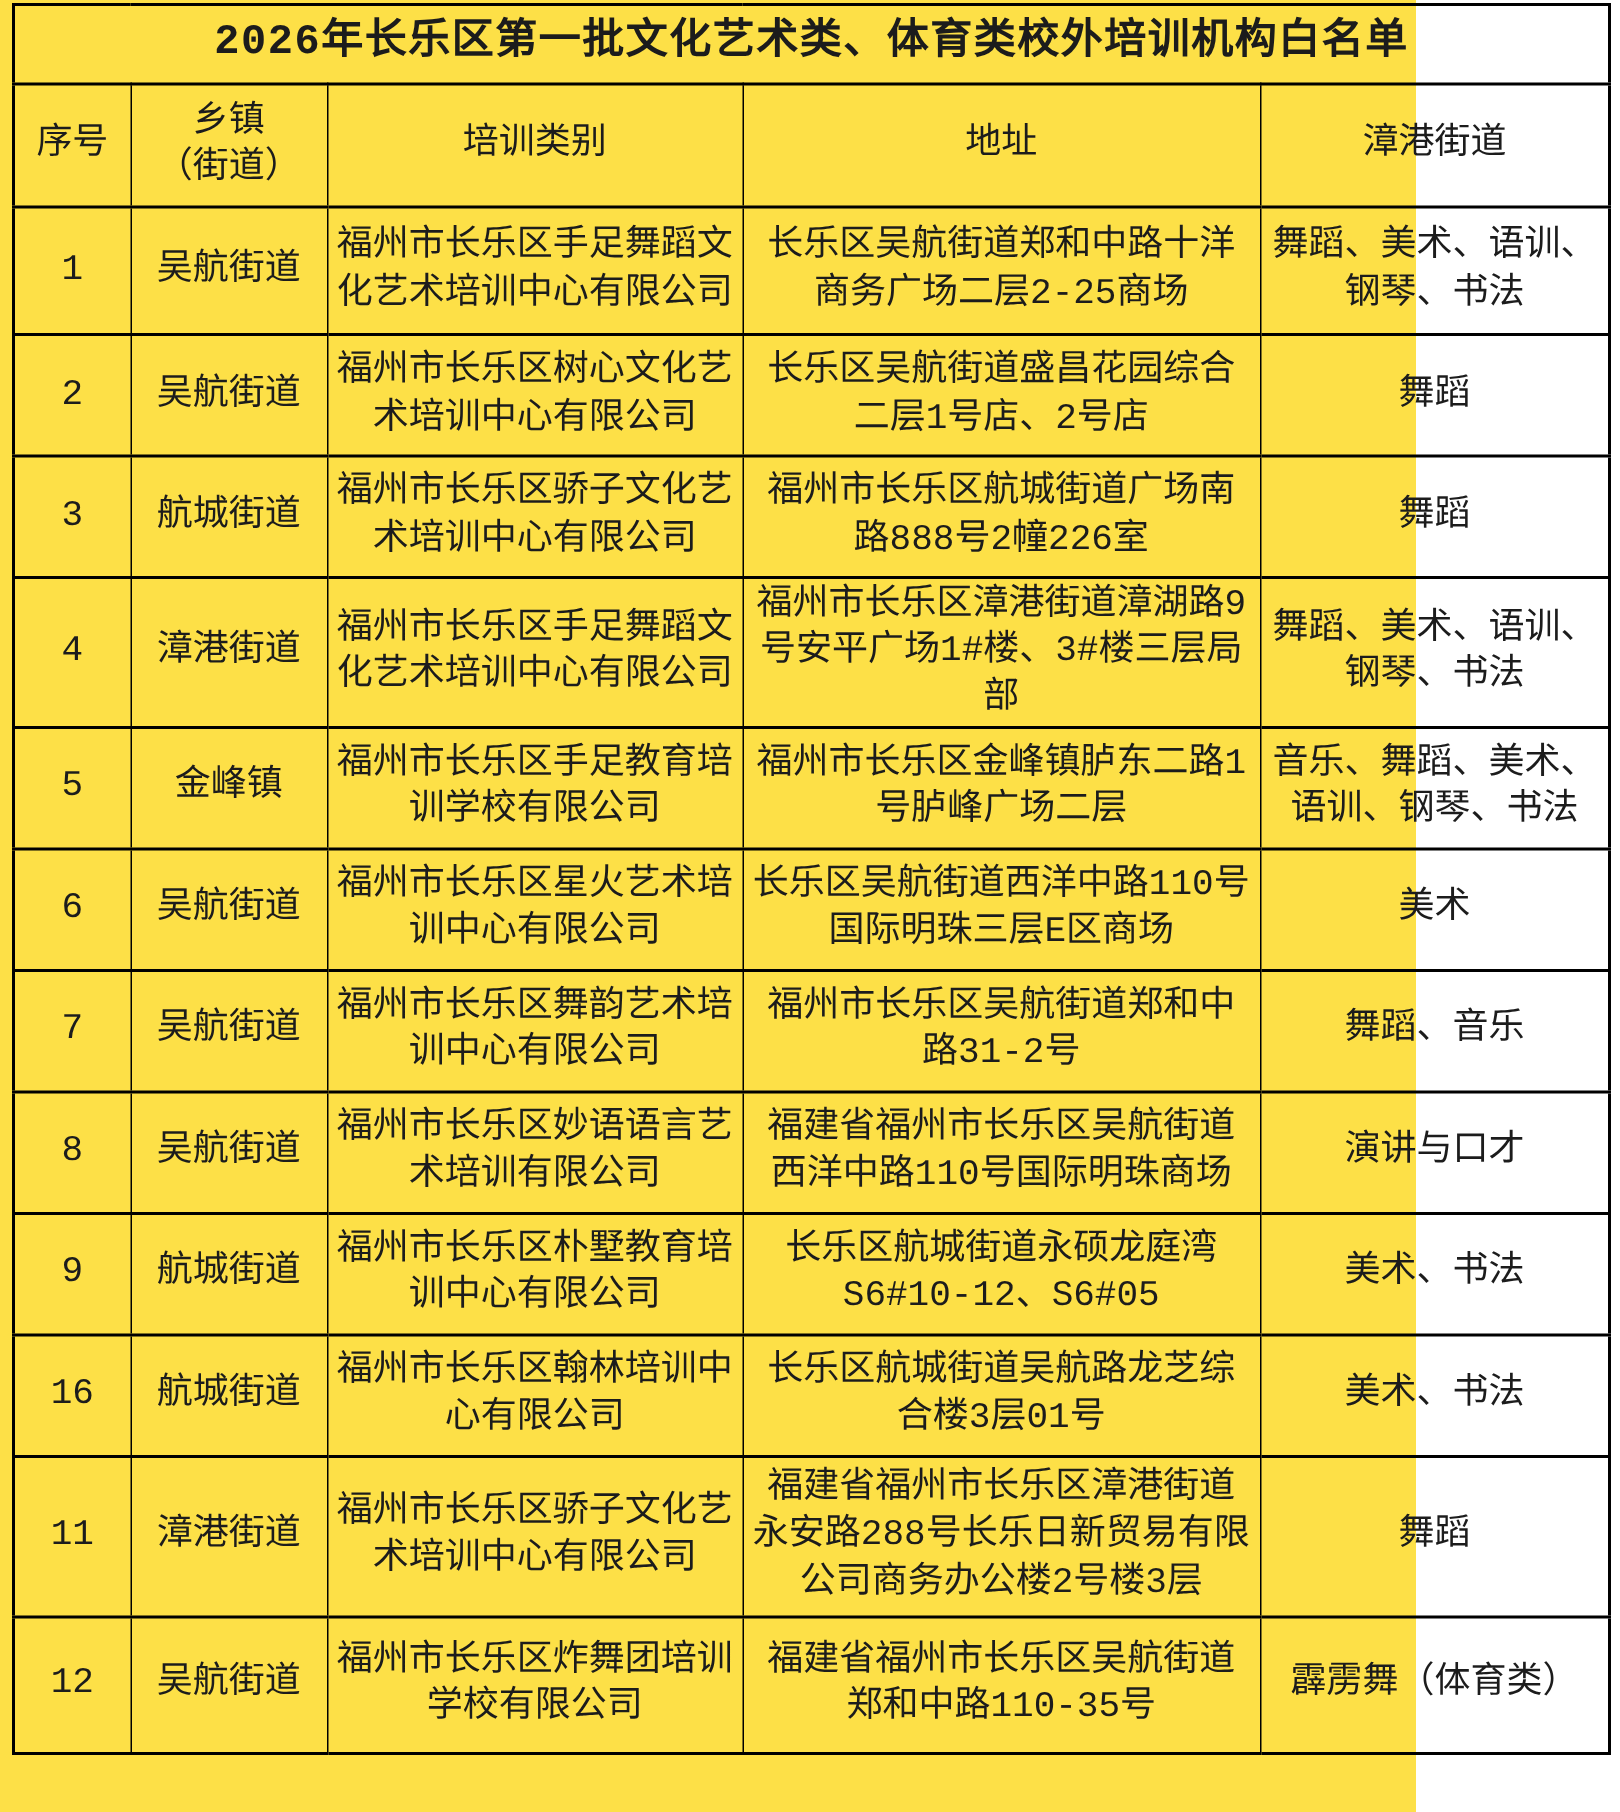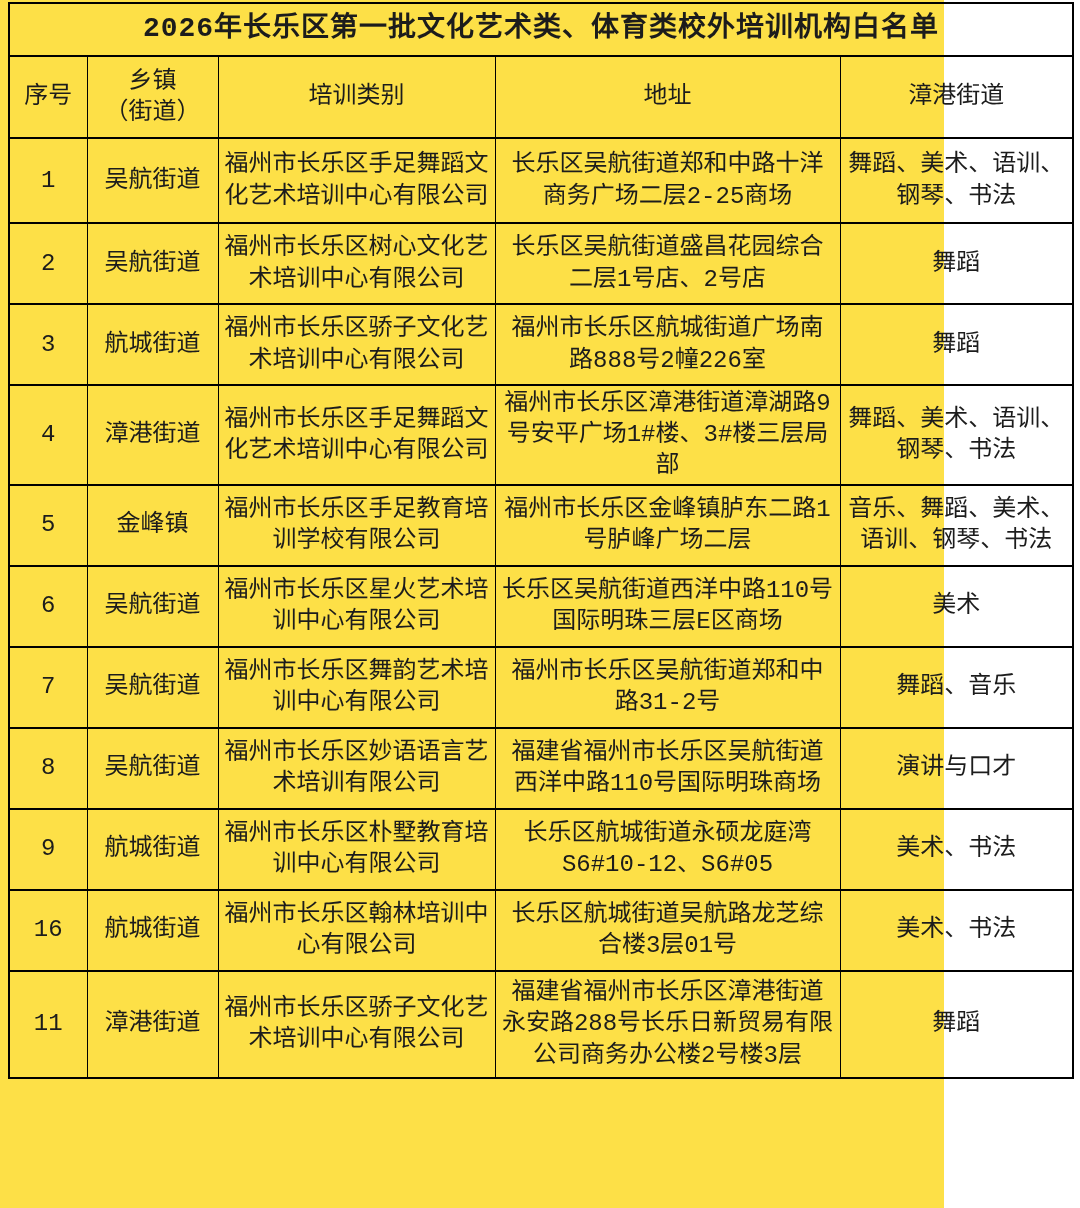--- a/index.html
+++ b/index.html
@@ -147,15 +147,22 @@
         <td class="c-addr">长乐区航城街道吴航路龙芝综合楼3层01号</td>
         <td class="c-cat">美术、书法</td>
       </tr>
       <tr class="data tall">
         <td class="c-no">11</td>
         <td class="c-town">漳港街道</td>
         <td class="c-name">福州市长乐区骄子文化艺术培训中心有限公司</td>
         <td class="c-addr">福建省福州市长乐区漳港街道永安路288号长乐日新贸易有限公司商务办公楼2号楼3层</td>
         <td class="c-cat">舞蹈</td>
       </tr>
+      <tr class="data last">
+        <td class="c-no">12</td>
+        <td class="c-town">吴航街道</td>
+        <td class="c-name">福州市长乐区炸舞团培训学校有限公司</td>
+        <td class="c-addr">福建省福州市长乐区吴航街道郑和中路110-35号</td>
+        <td class="c-cat">霹雳舞（体育类）</td>
+      </tr>
     </tbody>
   </table>
 </div>
 
 </body></html>

